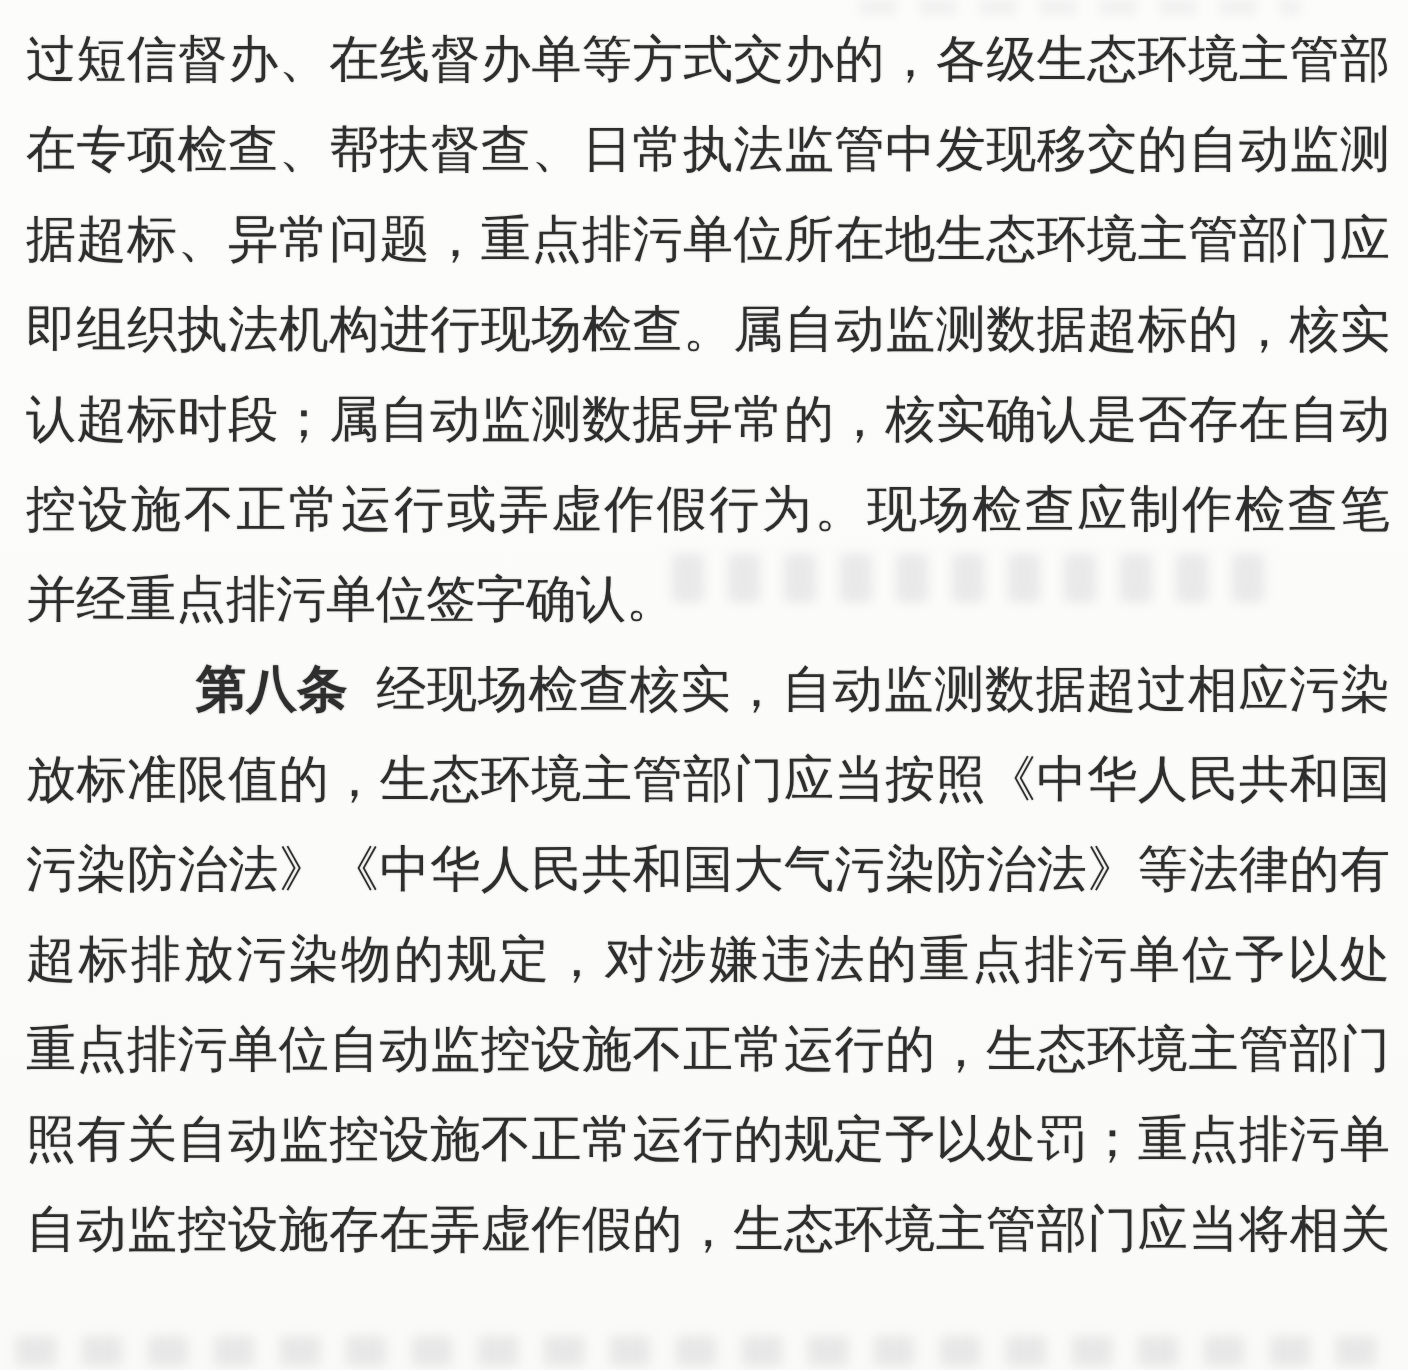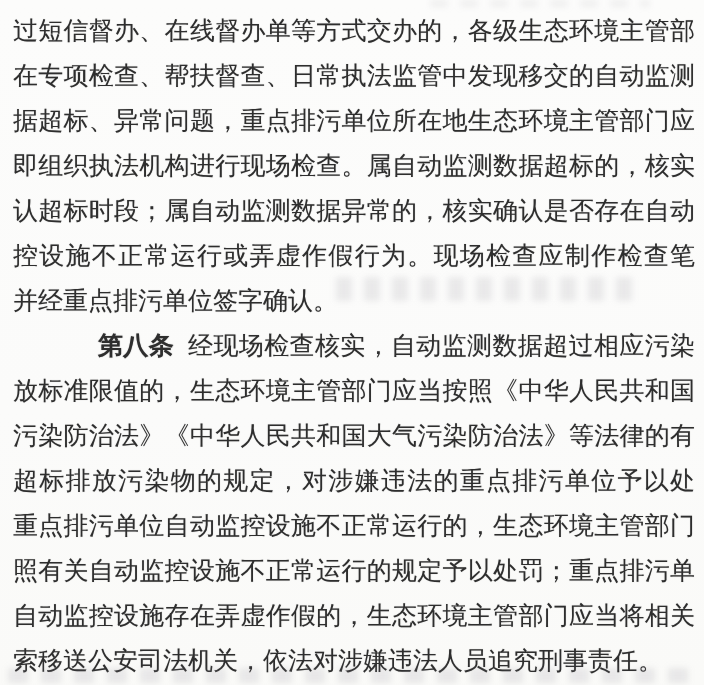--- a/index.html
+++ b/index.html
@@ -109,20 +109,19 @@
 
     <div class="line article-first-line">
       <span class="article-number">第八条</span><span>经现场检查核实，自动监测数据超过相应污染物排</span>
     </div>
     <div class="line">放标准限值的，生态环境主管部门应当按照《中华人民共和国水</div>
     <div class="line">污染防治法》《中华人民共和国大气污染防治法》等法律的有关</div>
     <div class="line">超标排放污染物的规定，对涉嫌违法的重点排污单位予以处罚；</div>
     <div class="line">重点排污单位自动监控设施不正常运行的，生态环境主管部门按</div>
     <div class="line">照有关自动监控设施不正常运行的规定予以处罚；重点排污单位</div>
     <div class="line">自动监控设施存在弄虚作假的，生态环境主管部门应当将相关线</div>
-    <div class="line line-last">索移送公安司法机关，依法对涉嫌违法人员追究刑事责任。</div>
 
   </div>
 
   <div class="smudge smudge-mid"></div>
   <div class="smudge smudge-bottom"></div>
 
 </div>
 
 </body></html>

